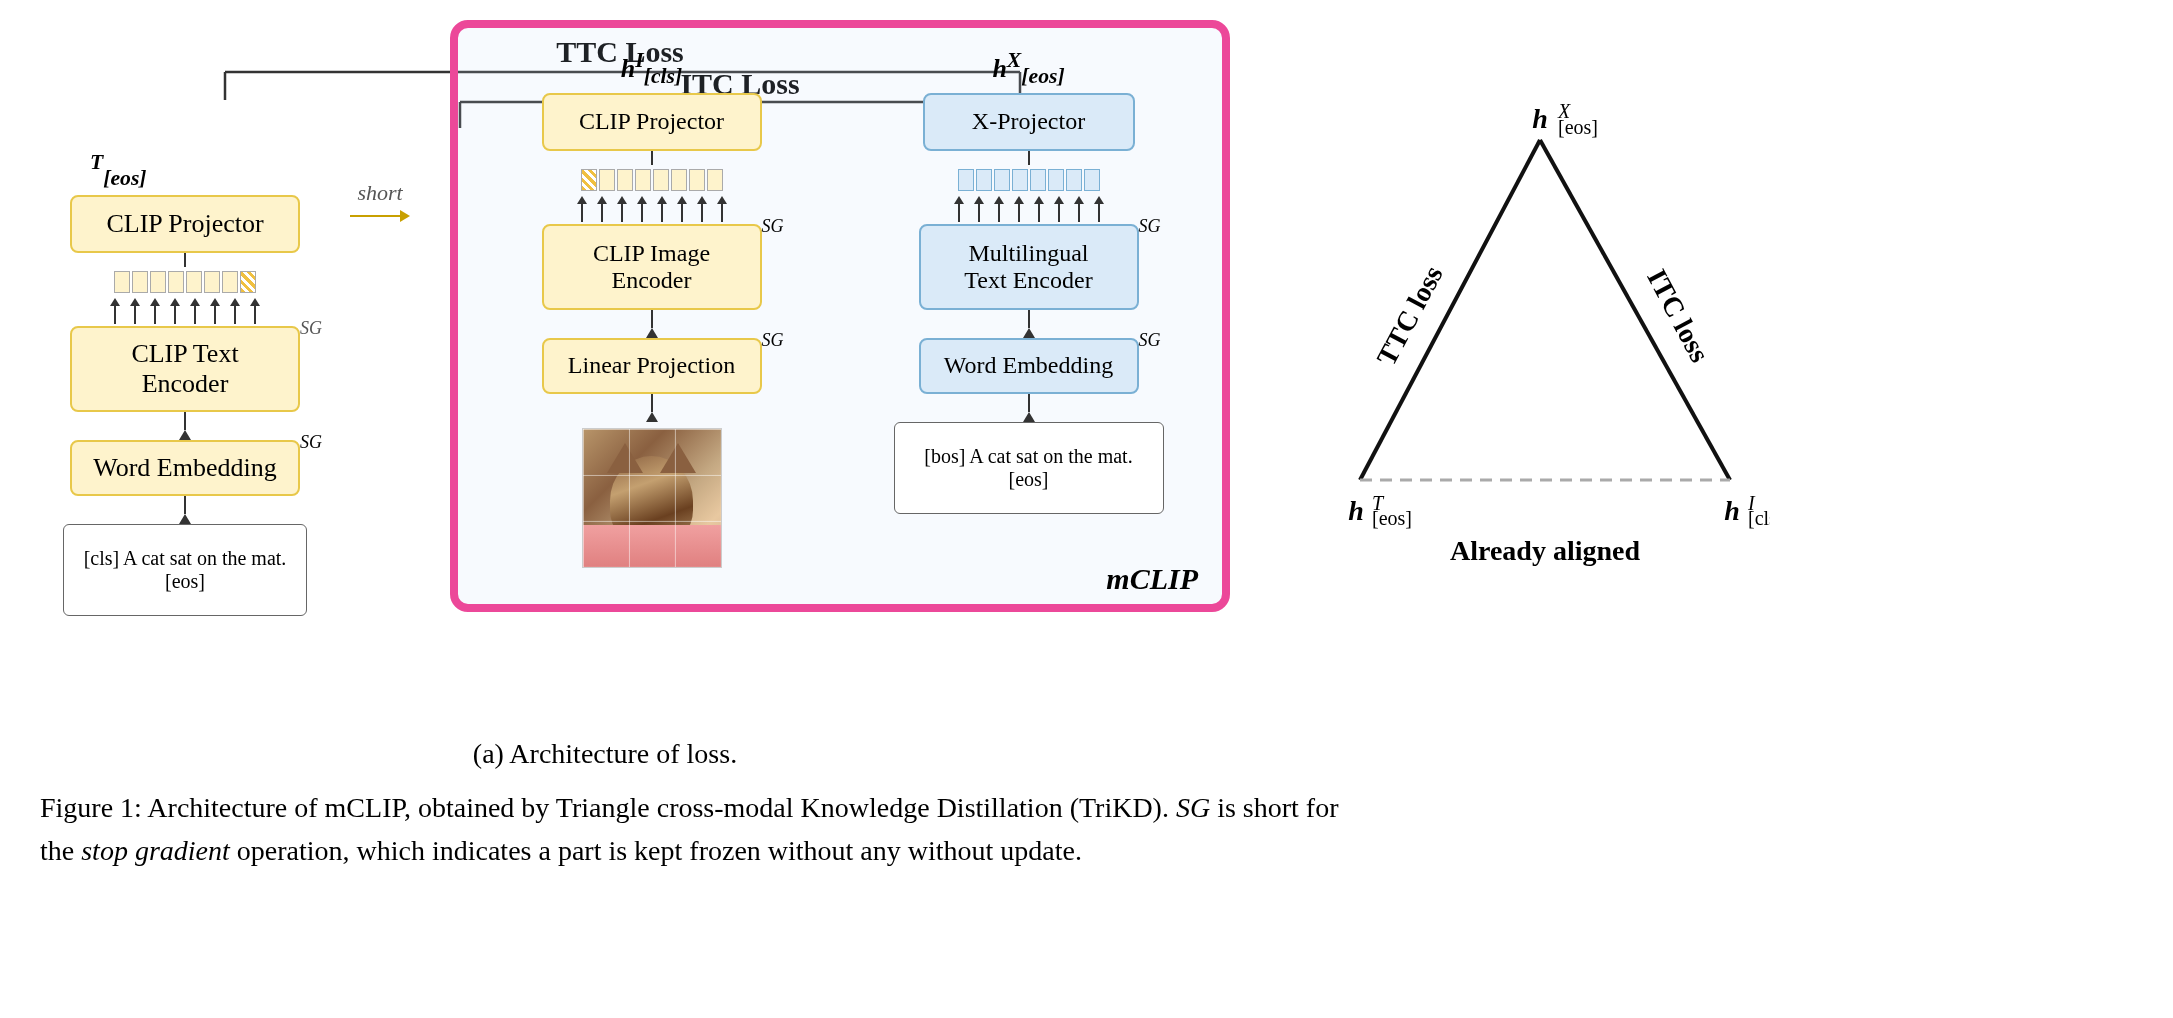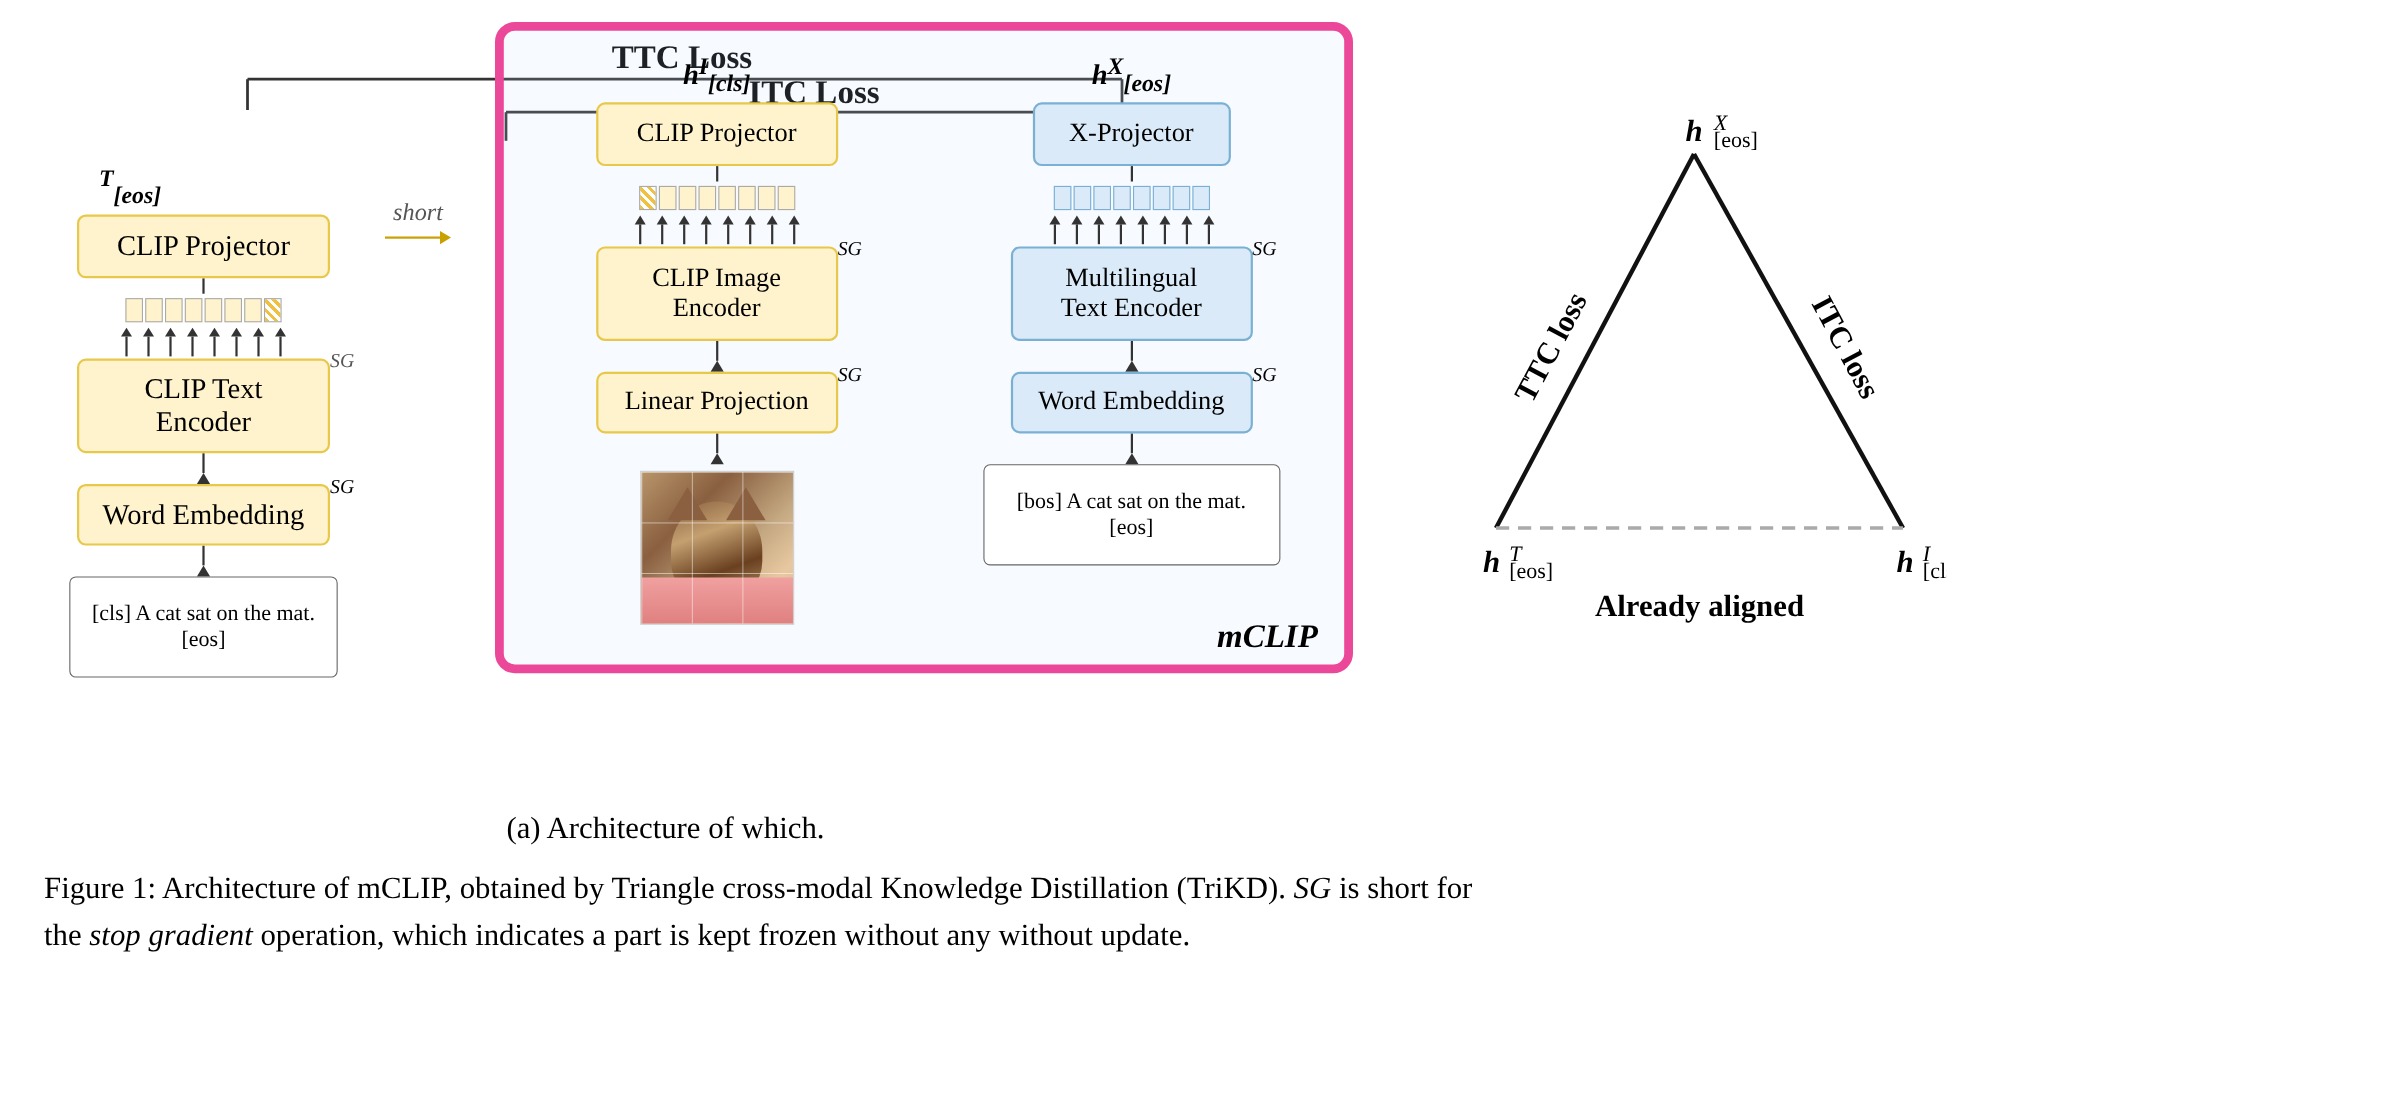--- a/index.html
+++ b/index.html
@@ -470,21 +470,21 @@
             <div class="cat-grid"></div>
           </div>
         </div>
 
         <div class="mclip-col">
 
           <div style="font-style:italic;font-size:26px;font-weight:bold;margin-bottom:4px;">
             <b>h</b><sup><i>X</i></sup><sub>[eos]</sub>
           </div>
 
-          <div class="box box-blue" style="width:180px;height:58px;font-size:24px;">
+          <div class="box box-blue" style="width:212px;height:58px;font-size:24px;">
             <span>X-Projector</span>
           </div>
 
           <div style="height:14px;width:2px;background:#333;margin:0 auto;"></div>
           <div class="token-strip">
             <div class="token-cell token-cell-blue"></div>
             <div class="token-cell token-cell-blue"></div>
             <div class="token-cell token-cell-blue"></div>
             <div class="token-cell token-cell-blue"></div>
             <div class="token-cell token-cell-blue"></div>
@@ -580,21 +580,21 @@
         <text x="360" y="220" font-family="Times New Roman,serif" font-size="28" font-weight="bold" text-anchor="middle" transform="rotate(62, 360, 220)">ITC loss</text>
 
         <text x="235" y="460" font-family="Times New Roman,serif" font-size="28" font-weight="bold" text-anchor="middle">Already aligned</text>
       </svg>
     </div>
 
   </div>
 
   <div class="caption-row">
     <div class="caption-a">
-      <span>(a) Architecture of which.</span>
+      <span>(a) Architecture of loss.</span>
     </div>
   </div>
 
   <div class="figure-text">
     <span>Figure 1: Architecture of mCLIP, obtained by Triangle cross-modal Knowledge Distillation (TriKD). </span><span style="font-style:italic;">SG</span><span> is short for</span><br>
     <span>the </span><span style="font-style:italic;">stop gradient</span><span> operation, which indicates a part is kept frozen without any without update.</span>
   </div>
 
 </div>
 

